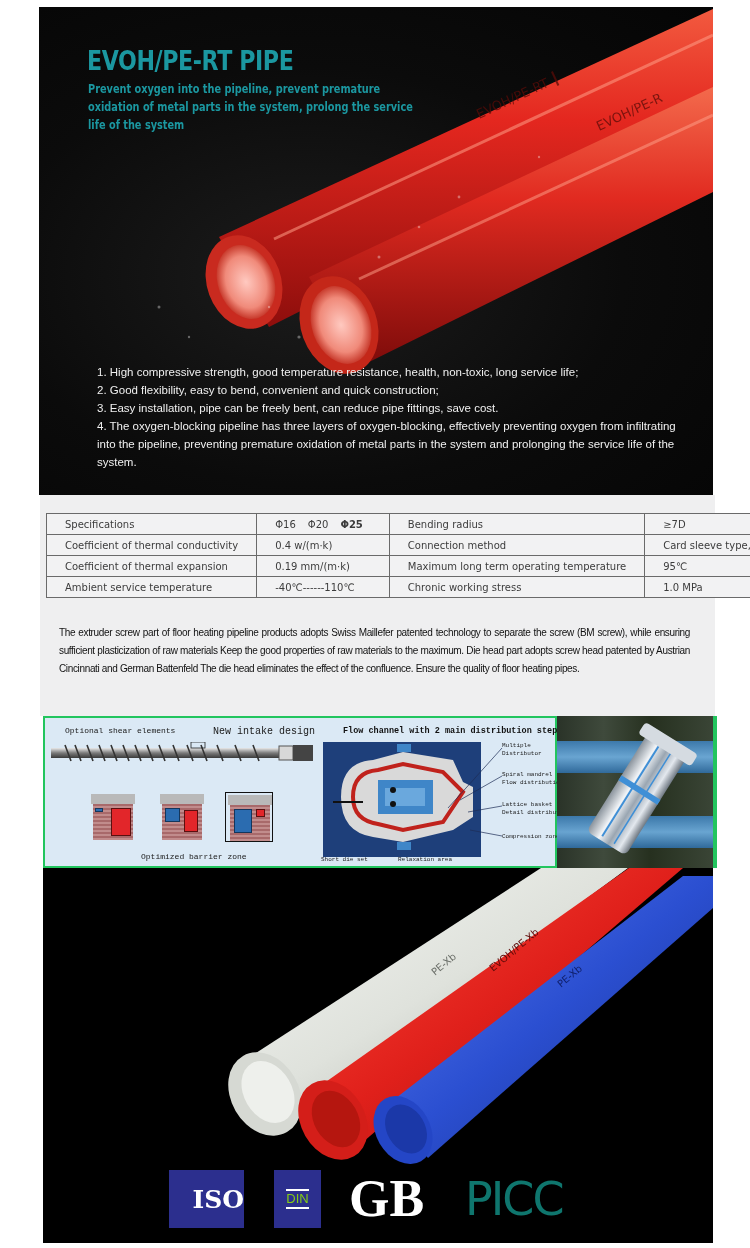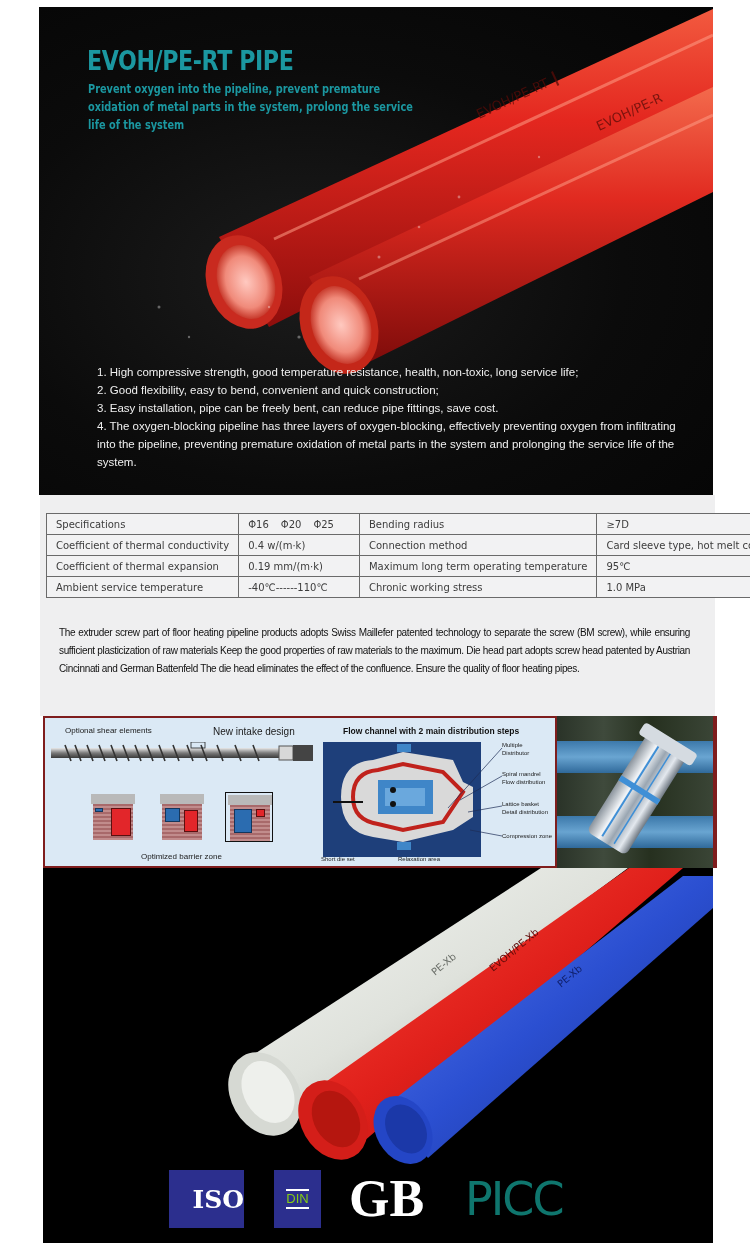--- a/index.html
+++ b/index.html
@@ -35,41 +35,42 @@
   .spec-panel {
     position: absolute; left: 40px; top: 495px; width: 675px; height: 221px;
     background: #efeff0;
   }
   .spec-table {
     position: absolute; left: 6px; top: 18px; width: 661px;
     border-collapse: collapse; font-size: 10px; color: #3c3c3c;
     font-family: "DejaVu Sans", sans-serif;
   }
   .spec-table td {
-    border: 1px solid #6a6a6a; height: 21px; padding: 0 9px;
+    border: 1px solid #6a6a6a; height: 21px; padding: 0 18px;
     white-space: nowrap; background: #f2f2f3;
   }
   .spec-table td.c1 { width: 164px; }
   .spec-table td.c2 { width: 89px; }
   .spec-table td.c3 { width: 219px; }
   .spec-table td.c4 { width: 189px; }
   .spec-table .dims span { margin-right: 12px; }
-  .spec-table .dims span:last-child { margin-right: 16px; }
+  .spec-table .dims span:last-child { margin-right: 8px; font-weight: bold; }
 
   .intro {
     position: absolute; left: 19px; top: 129px; width: 631px;
     font-size: 10px; line-height: 18px; color: #111;
     text-align: justify; letter-spacing: -0.35px;
     font-family: "Liberation Sans Narrow", "Liberation Sans", sans-serif;
   }
 
   
   .diagram-strip {
     position: absolute; left: 43px; top: 716px; width: 674px; height: 152px;
-    background: #7f1d1d;
+    background: #22c55e;
+    font-family: Liberation Mono, monospace;
   }
   .diag-left {
     position: absolute; left: 2px; top: 2px; width: 273px; height: 148px;
     background: #dbe9f5;
   }
   .diag-mid {
     position: absolute; left: 275px; top: 2px; width: 237px; height: 148px;
     background: #dbe9f5;
   }
   .diag-right {

